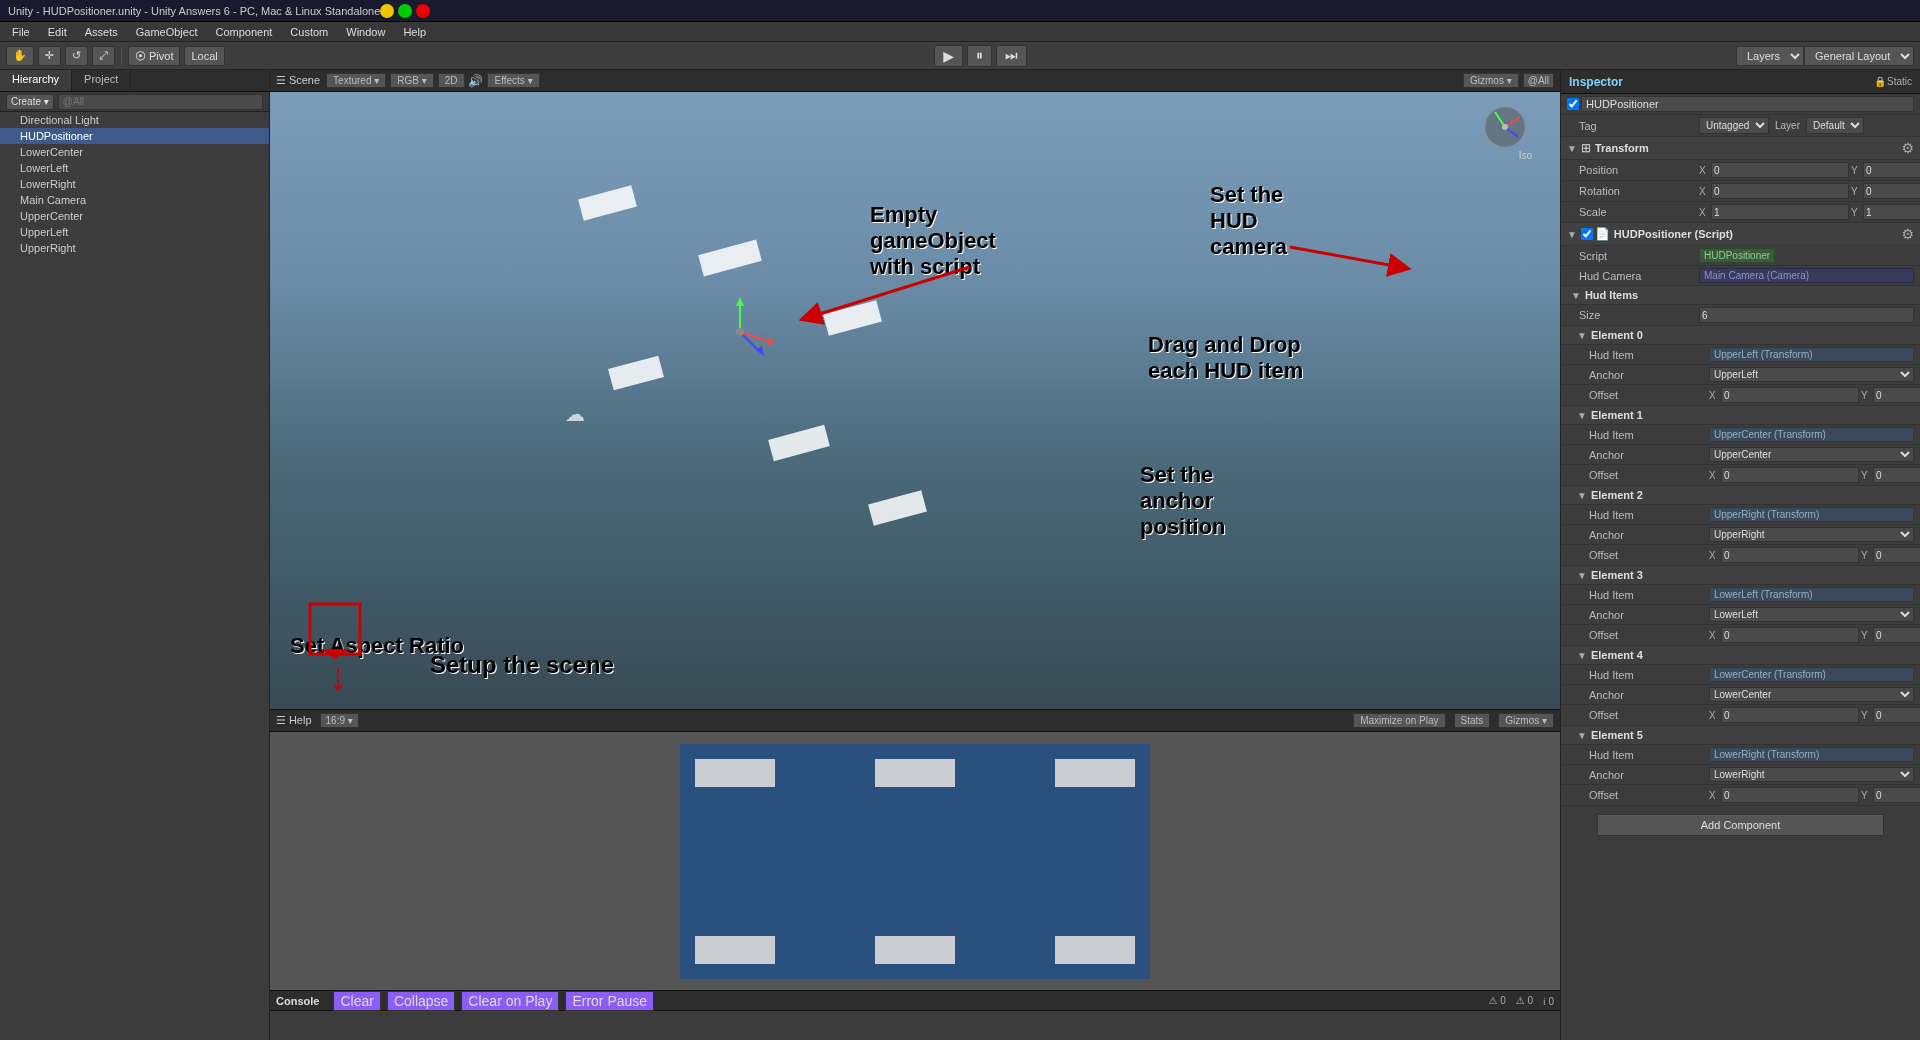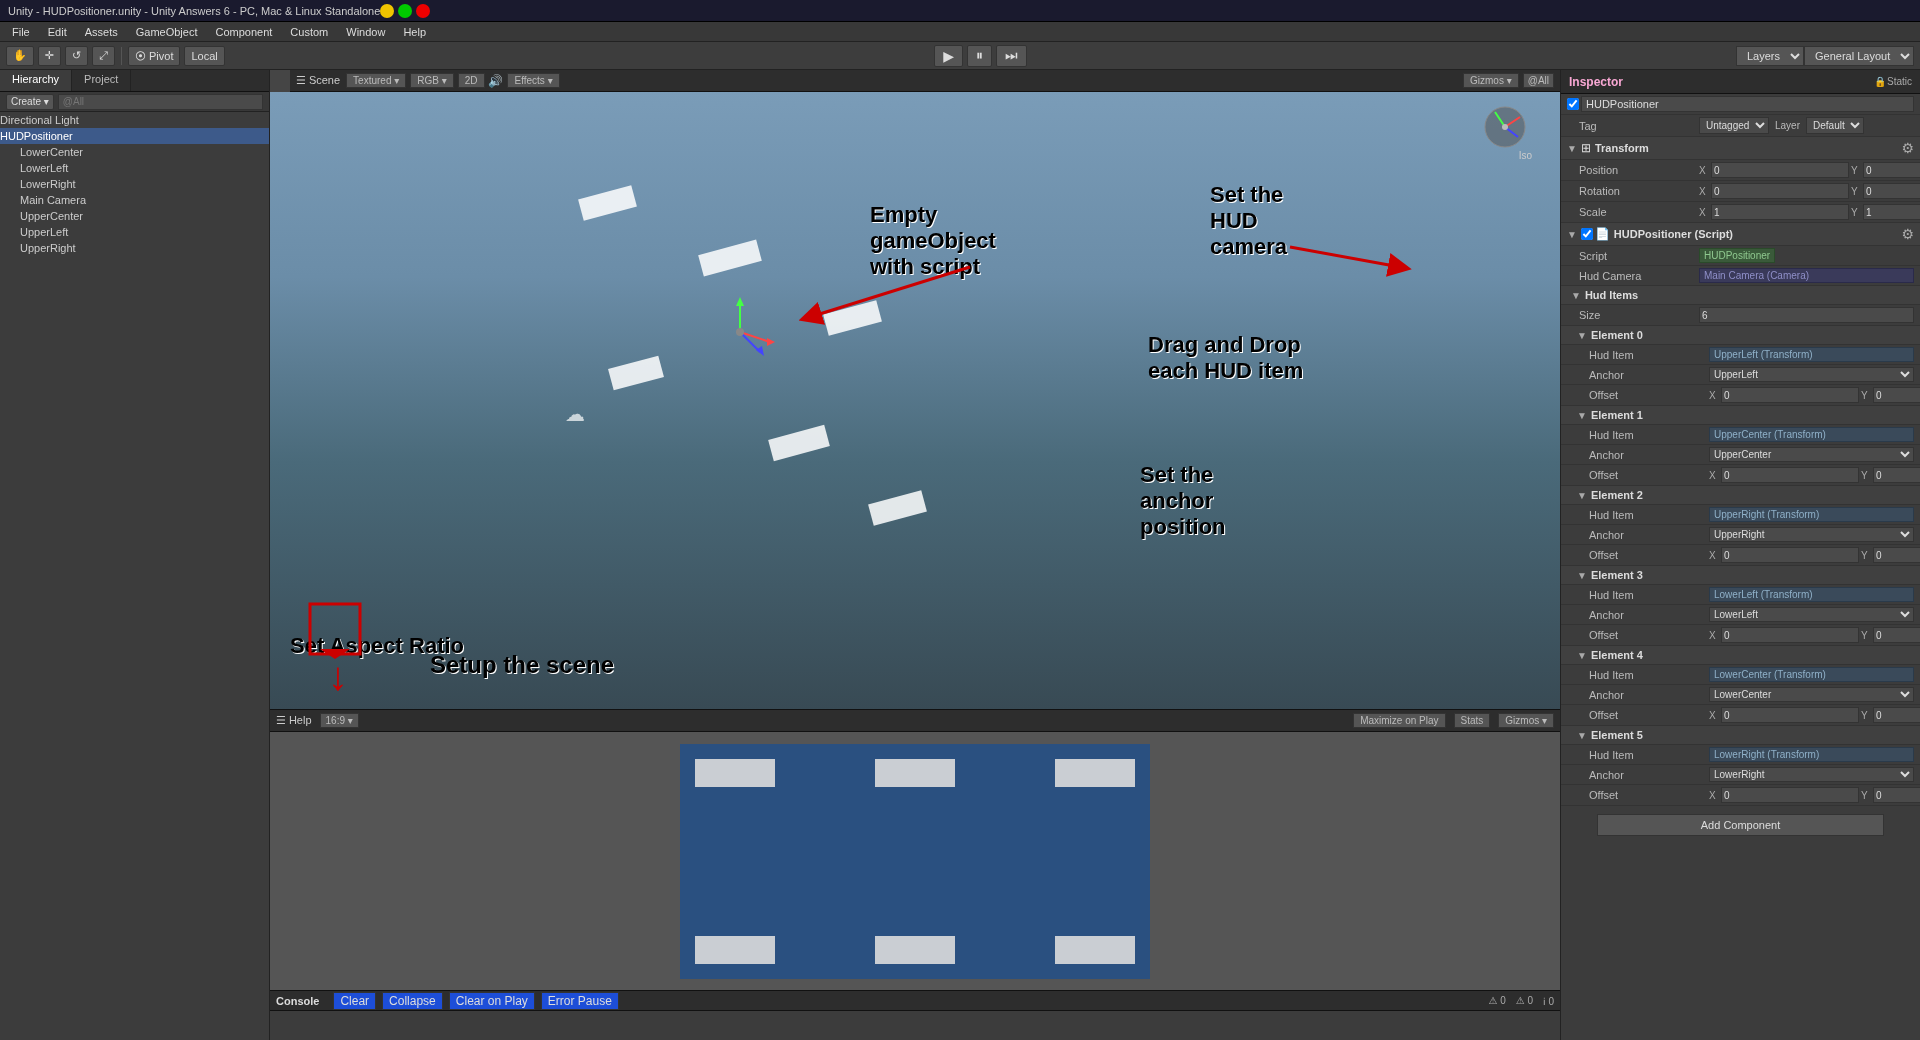--- a/index.html
+++ b/index.html
@@ -121,21 +121,21 @@
       display: flex;
       align-items: center;
       padding: 2px 6px;
       background: #383838;
       border-bottom: 1px solid #222;
       height: 20px;
       font-size: 10px;
       gap: 4px;
     }
     .hierarchy-item {
-      padding: 2px 0;
+      padding: 2px 20px;
       cursor: pointer;
       font-size: 11px;
       color: #ccc;
     }
     .hierarchy-item.selected { background: #3d5a8a; color: #fff; }
     .hierarchy-indent { padding-left: 20px; }
 
     
     #scene-area {
       flex: 1;
@@ -155,21 +155,20 @@
     }
     .scene-header {
       display: flex;
       align-items: center;
       padding: 2px 6px;
       background: #2d2d2d;
       border-bottom: 1px solid #111;
       height: 22px;
       font-size: 11px;
       color: #bbb;
-      margin-left: 20px;
     }
     .scene-header-title { font-size: 11px; color: #ccc; }
 
     
     .scene-canvas {
       width: 100%;
       height: calc(100% - 22px);
       position: relative;
       overflow: hidden;
       background: linear-gradient(180deg, #7a9cb8 0%, #6b8da8 30%, #4a6a7a 60%, #384a54 100%);
@@ -243,21 +242,21 @@
       overflow-y: auto;
     }
     .inspector-header {
       display: flex;
       align-items: center;
       padding: 4px 8px;
       background: #2d2d2d;
       border-bottom: 1px solid #111;
       height: 24px;
     }
-    .inspector-title { font-size: 12px; font-weight: bold; color: #f9a8d4; flex: 1; }
+    .inspector-title { font-size: 12px; font-weight: bold; color: #7dd3fc; flex: 1; }
     .inspector-static { font-size: 10px; color: #aaa; }
 
     .inspector-row {
       display: flex;
       align-items: center;
       padding: 2px 6px;
       border-bottom: 1px solid #333;
       min-height: 18px;
     }
     .inspector-label {
@@ -344,24 +343,24 @@
       display: flex;
       align-items: center;
       padding: 2px 6px;
       background: #2d2d2d;
       border-bottom: 1px solid #111;
       height: 20px;
       gap: 6px;
     }
     .console-btn {
       padding: 1px 6px;
-      background: #1d4ed8;
+      background: #8b5cf6;
       border: 1px solid #333;
       color: #ddd;
-      font-size: 12px;
+      font-size: 14px;
       cursor: pointer;
     }
 
     .add-component-btn {
       display: block;
       margin: 8px auto;
       padding: 4px 20px;
       background: #555;
       border: 1px solid #333;
       color: #ddd;

